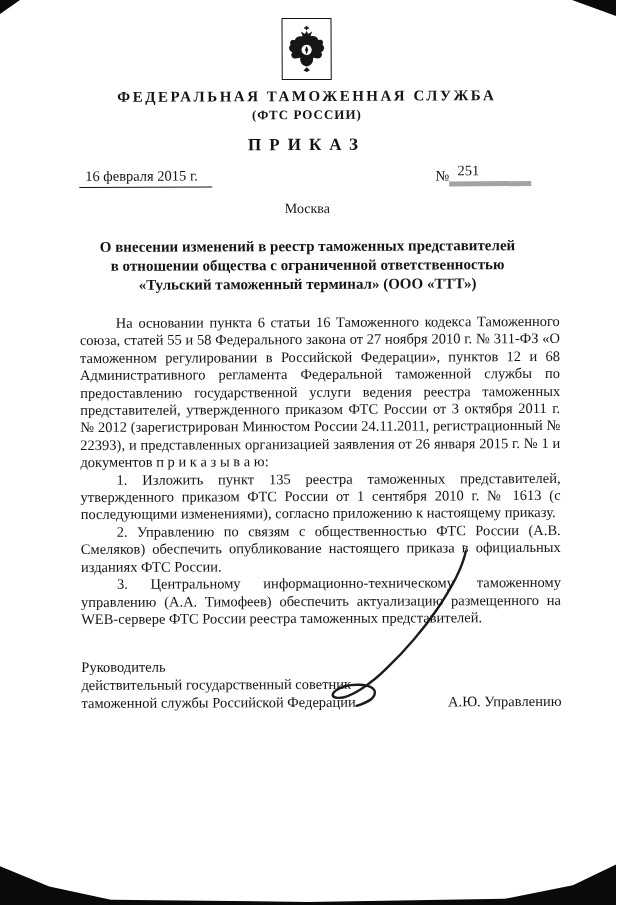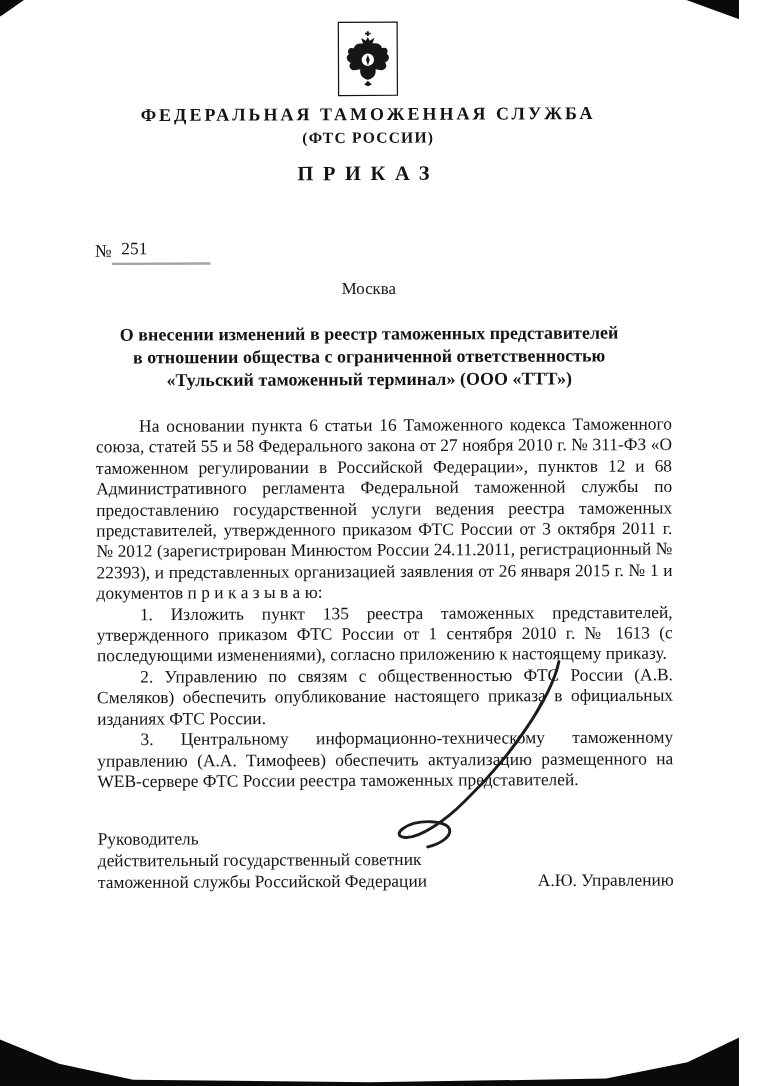--- a/index.html
+++ b/index.html
@@ -75,23 +75,22 @@
     margin: 8px 56px 0 80px;
     font-size: 14.5px;
   }
   .date-field {
     border-bottom: 1px solid #141414;
     padding: 0 14px 2px 6px;
   }
   .number-group { display: flex; align-items: flex-end; margin-right: 28px; }
   .number-label { padding-bottom: 2px; }
   .number-value {
-    border-bottom: 2px solid #a3a3a3;
+    border-bottom: 5px solid #a3a3a3;
     padding: 0 52px 2px 8px;
-    margin-top: 36px;
   }
   .city {
     text-align: center;
     font-size: 14px;
     margin-top: 14px;
   }
   .doc-title {
     text-align: center;
     font-weight: bold;
     font-size: 15px;
@@ -150,20 +149,21 @@
           <path d="M24 26 L26 31 L24 37 L22 31 Z" fill="#161616"></path>
         </svg>
       </span>
     </div>
 
     <div class="org-name">ФЕДЕРАЛЬНАЯ ТАМОЖЕННАЯ СЛУЖБА</div>
     <div class="org-abbr">(ФТС РОССИИ)</div>
     <div class="doc-type">ПРИКАЗ</div>
 
     <div class="date-number-row">
+      <span class="date-field">16 февраля 2015 г.</span>
       <span class="number-group">
         <span class="number-label">№</span>
         <span class="number-value">251</span>
       </span>
     </div>
 
     <div class="city">Москва</div>
 
     <div class="doc-title">
       <div>О внесении изменений в реестр таможенных представителей</div>

